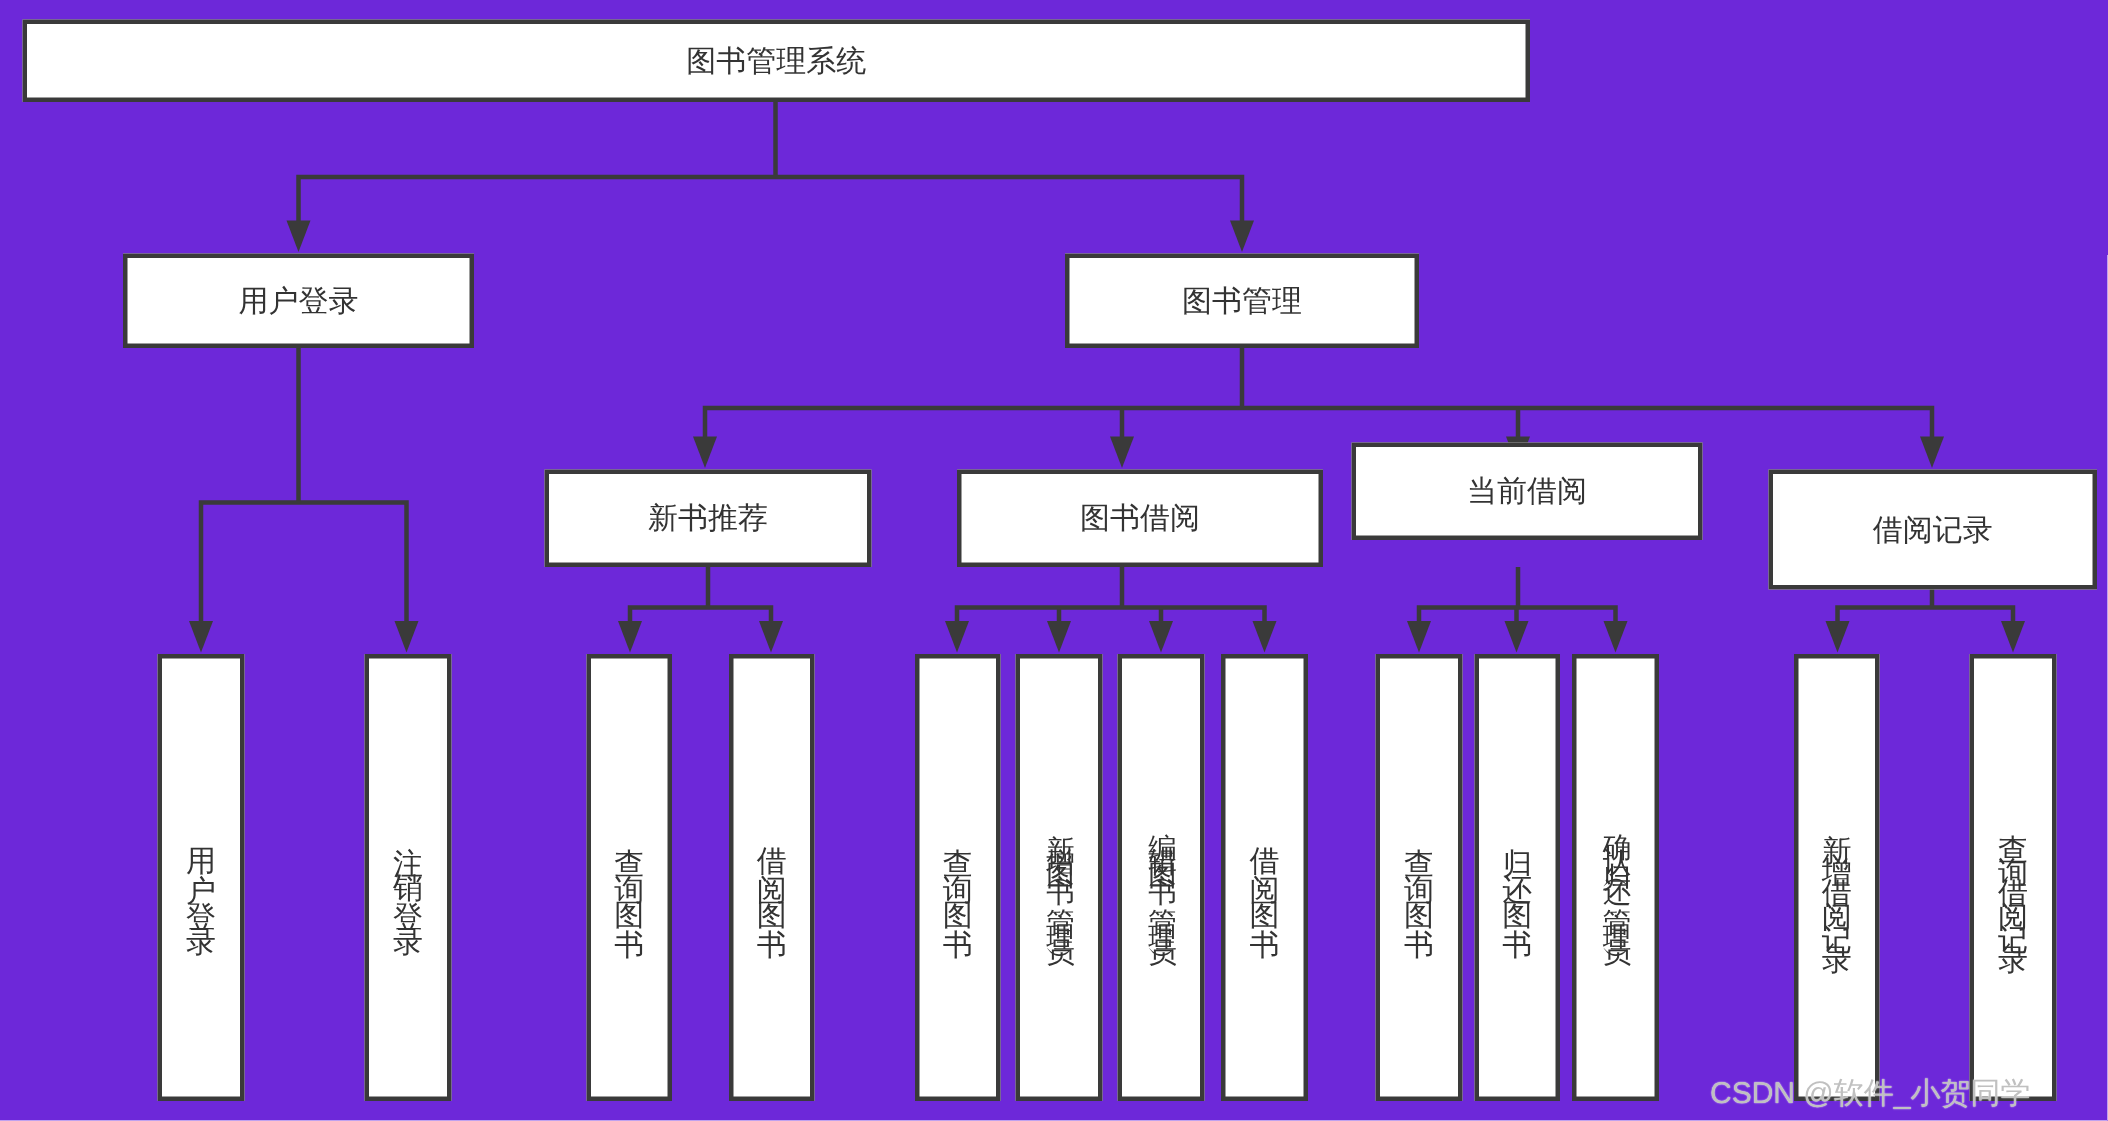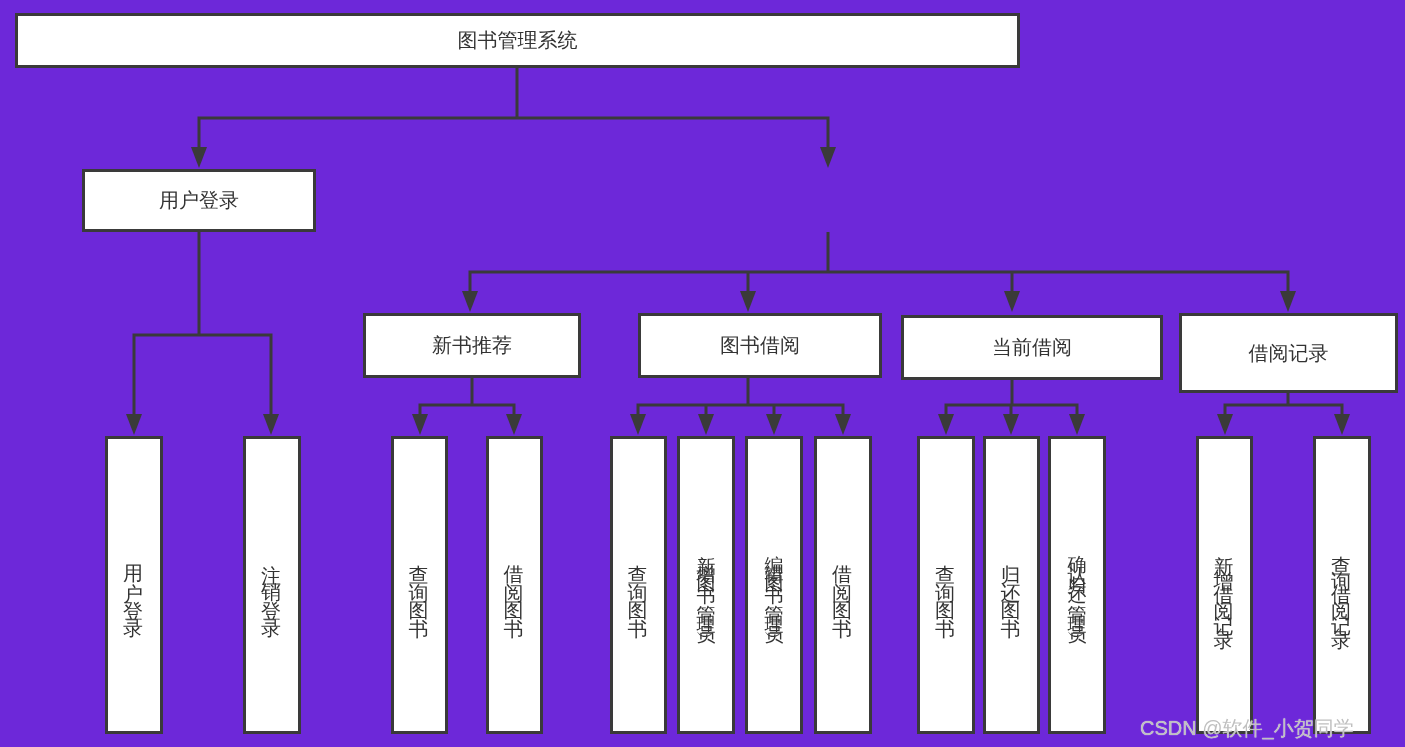--- a/index.html
+++ b/index.html
@@ -89,28 +89,31 @@
     </g>
   </svg>
 
   <div class="node" style="left:15px; top:13px; width:1005px; height:55px;">
     <span>图书管理系统</span>
   </div>
 
   <div class="node" style="left:82px; top:169px; width:234px; height:63px;">
     <span>用户登录</span>
   </div>
+  <div class="node" style="left:710px; top:169px; width:236px; height:63px;">
+    <span>图书管理</span>
+  </div>
 
   <div class="node" style="left:363px; top:313px; width:218px; height:65px;align-items:center;">
     <span>新书推荐</span>
   </div>
   <div class="node" style="left:638px; top:313px; width:244px; height:65px;">
     <span>图书借阅</span>
   </div>
-  <div class="node" style="left:901px; top:315px; width:262px; height:65px;">
+  <div class="node" style="left:901px; top:295px; width:234px; height:65px;">
     <span>当前借阅</span>
   </div>
   <div class="node" style="left:1179px; top:313px; width:219px; height:80px;">
     <span>借阅记录</span>
   </div>
 
   <div class="node leaf v4" style="left:105px; top:436px; width:58px; height:298px;">
     <span>用户登录</span>
   </div>
   <div class="node leaf v4" style="left:243px; top:436px; width:58px; height:298px;">

